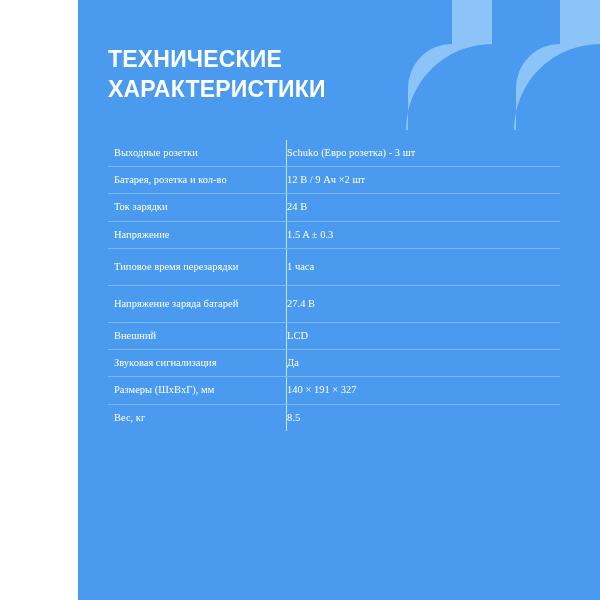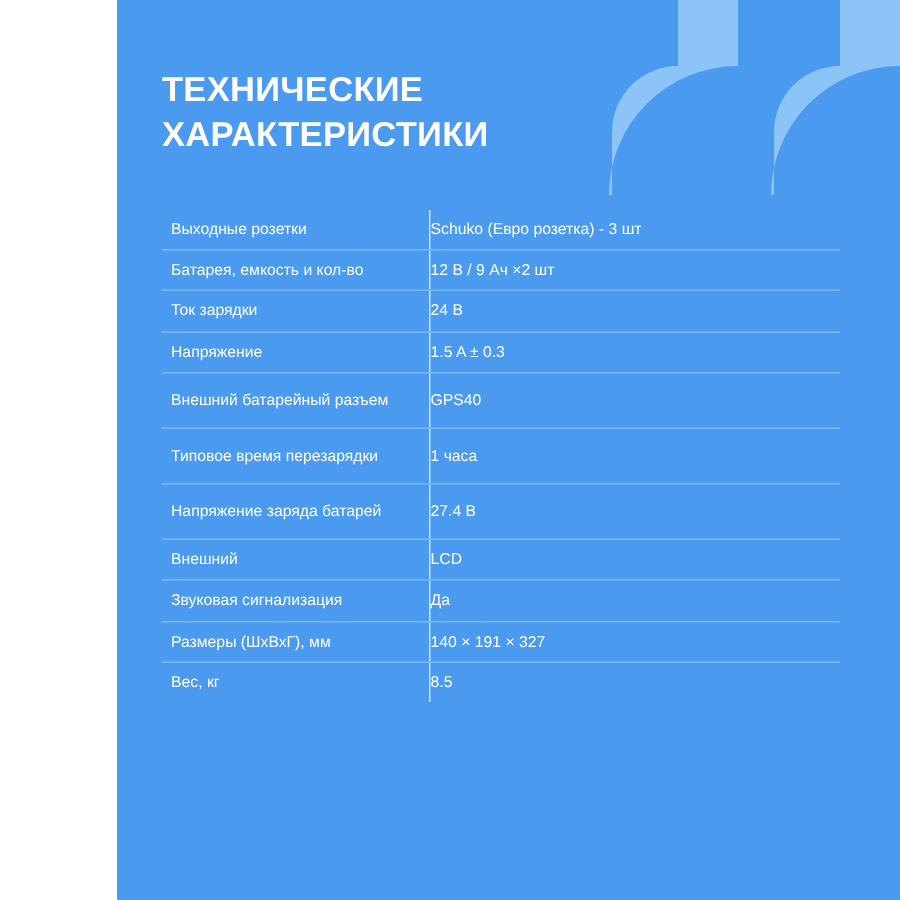--- a/index.html
+++ b/index.html
@@ -56,20 +56,21 @@
     width: 452px;
     border-collapse: collapse;
   }
   .spec-table td {
     color: #ffffff;
     font-size: 10.5px;
     line-height: 1.35;
     padding: 6px 4px 6px 6px;
     vertical-align: middle;
     border-bottom: 1px solid #7ab9f5;
+    font-family: Liberation Serif, serif;
   }
   .spec-table td.label {
     width: 168px;
   }
   .spec-table td.value {
     border-left: 1px solid #c8e2fb;
     padding-left: 0;
   }
   .spec-table tr.tall td {
     padding-top: 11px;
@@ -95,34 +96,30 @@
       <div>ХАРАКТЕРИСТИКИ</div>
     </div>
 
     <table class="spec-table">
       <tbody id="spec-body">
         <tr>
           <td class="label">Выходные розетки</td>
           <td class="value">Schuko (Евро розетка) - 3 шт</td>
         </tr>
         <tr>
-          <td class="label">Батарея, емкость и кол-во</td>
+          <td class="label">Батарея, розетка и кол-во</td>
           <td class="value">12 В / 9 Ач ×2 шт</td>
         </tr>
         <tr>
           <td class="label">Ток зарядки</td>
           <td class="value">24 В</td>
         </tr>
         <tr>
           <td class="label">Напряжение</td>
           <td class="value">1.5 A ± 0.3</td>
-        </tr>
-        <tr class="tall">
-          <td class="label">Внешний батарейный разъем</td>
-          <td class="value">GPS40</td>
         </tr>
         <tr class="tall">
           <td class="label">Типовое время перезарядки</td>
           <td class="value">1 часа</td>
         </tr>
         <tr class="tall">
           <td class="label">Напряжение заряда батарей</td>
           <td class="value">27.4 В</td>
         </tr>
         <tr>

